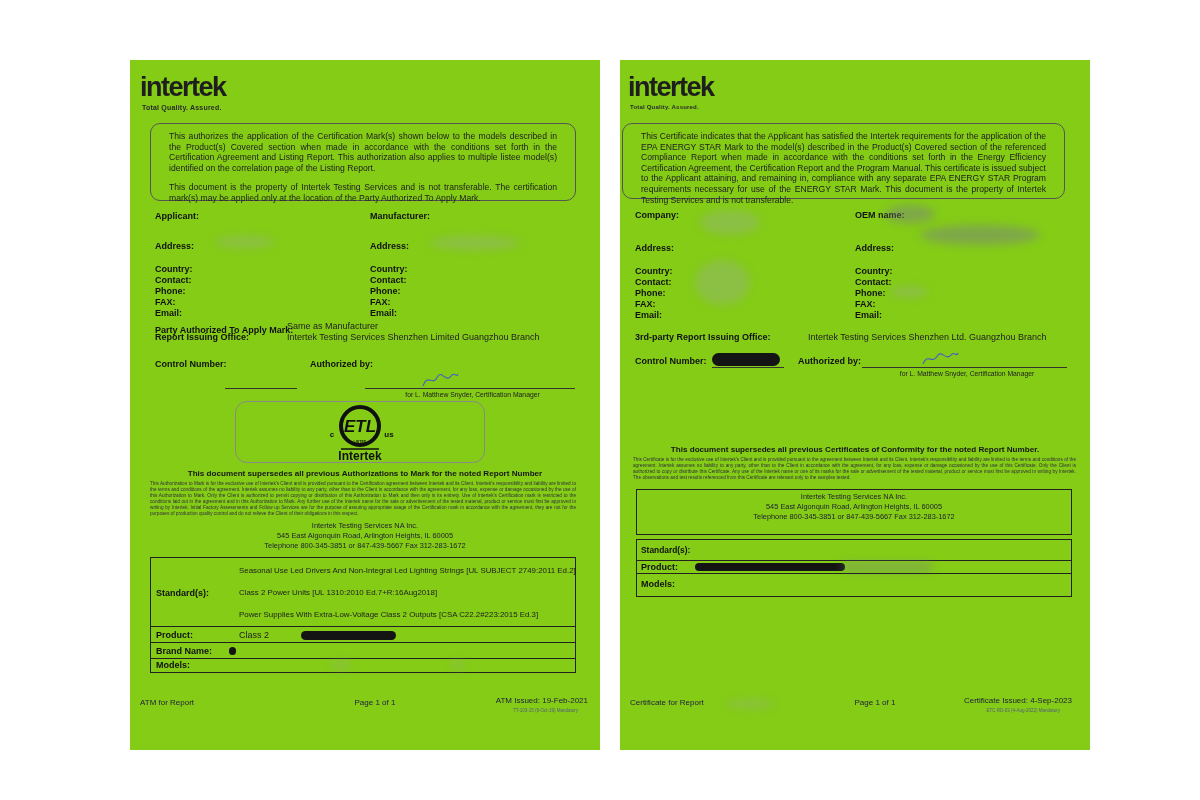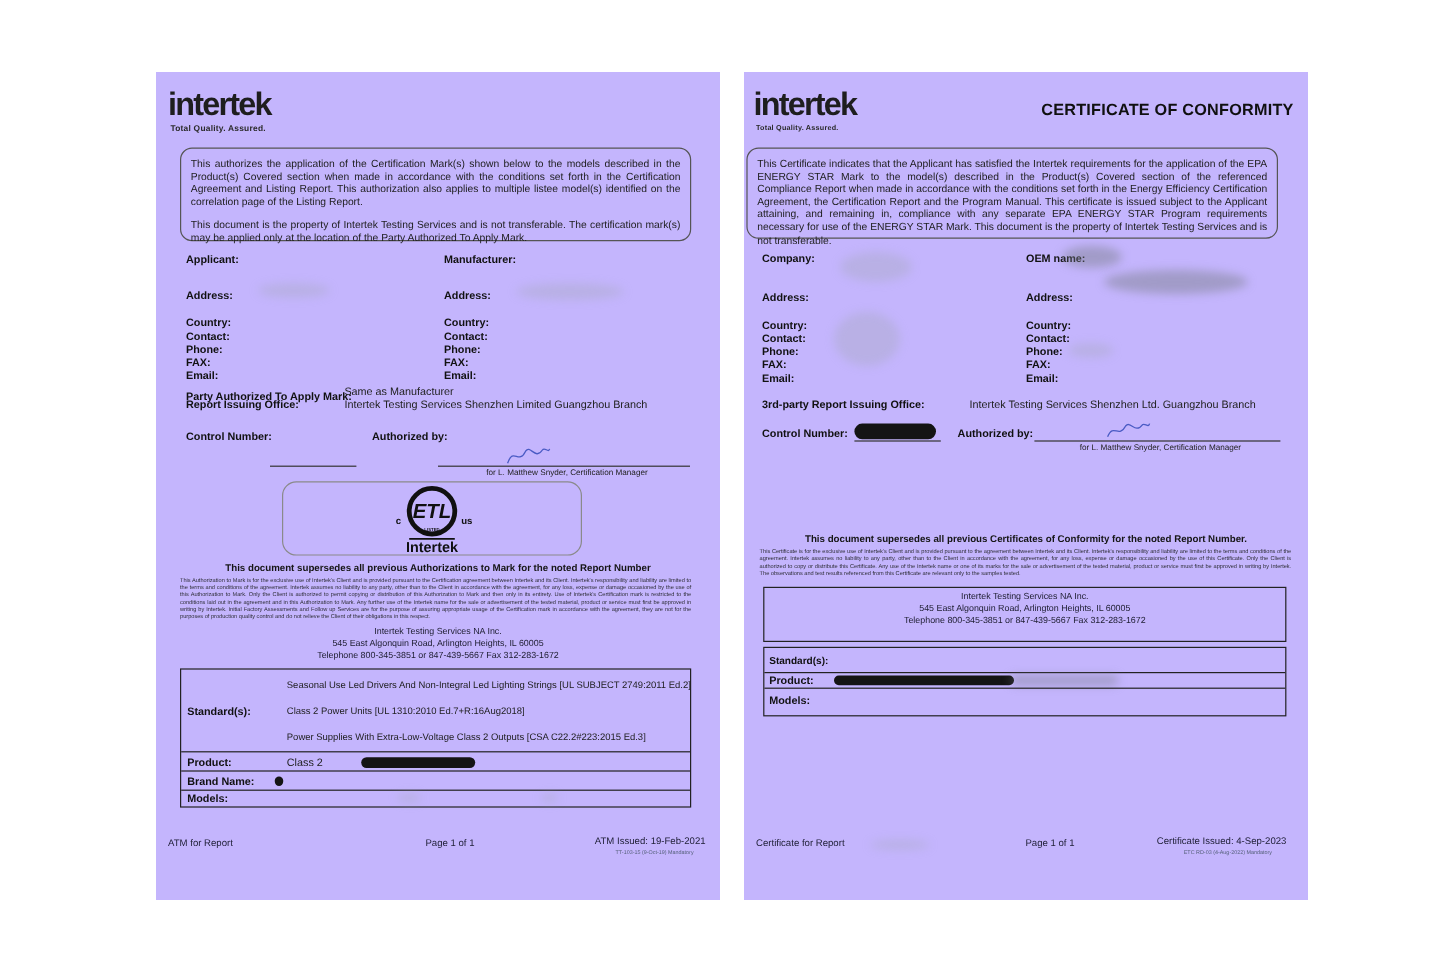--- a/index.html
+++ b/index.html
@@ -1,25 +1,25 @@
 <!DOCTYPE html>
 <html><head>
 <meta charset="utf-8">
 <style>
   * { margin:0; padding:0; box-sizing:border-box; }
   html,body { width:1200px; height:800px; background:#ffffff; overflow:hidden;
               font-family:"Liberation Sans", sans-serif; color:#1c1c1c; }
-  .page { position:absolute; width:470px; height:690px; background:#c4b5fd; }
+  .page { position:absolute; width:470px; height:690px; background:#84cc16; }
   .abs { position:absolute; }
   .lbl { position:absolute; font-weight:bold; font-size:9px; white-space:nowrap; color:#111; }
   .val { position:absolute; font-size:9px; white-space:nowrap; color:#222; }
   .logo-word { position:absolute; font-size:27px; font-weight:bold; letter-spacing:-1.5px; color:#1e1e1e; }
   .logo-tag  { position:absolute; font-size:7px; font-weight:bold; color:#2a2a2a; letter-spacing:0.2px; }
   .doc-title { position:absolute; font-size:13.5px; font-weight:bold; color:#101010; letter-spacing:0.2px; text-align:right; }
-  .intro-box { position:absolute; border:1.3px solid #555; border-radius:10px; padding:7px 8px; }
+  .intro-box { position:absolute; border:1.3px solid #555; border-radius:10px; padding:7px 18px; }
   .intro-box p { font-size:8.6px; line-height:10.6px; text-align:justify; color:#1d1d1d; margin-bottom:9px; }
   .rule { position:absolute; border-top:1.2px solid #333; }
   .signer { position:absolute; font-size:6.8px; color:#222; text-align:center; white-space:nowrap; }
   .supersedes { position:absolute; width:100%; text-align:center; font-size:8.1px; font-weight:bold; color:#161616; }
   .fineprint { position:absolute; font-size:4.7px; line-height:5.9px; text-align:justify; color:#30303a; }
   .addr { position:absolute; text-align:center; font-size:7.4px; line-height:10px; color:#1d1d30; }
   .box-border { position:absolute; border:1.3px solid #222; }
   .trow { position:relative; width:100%; }
   .trow + .trow { border-top:1.1px solid #222; }
   .std-line { position:absolute; font-size:7.9px; white-space:nowrap; color:#1d1d1d; }
@@ -125,21 +125,20 @@
   <div class="footer-txt" style="left:10px; top:638px;">ATM for Report</div>
   <div class="footer-txt" style="left:195px; top:638px; width:100px; text-align:center;">Page 1 of 1</div>
   <div class="footer-txt" style="right:12px; top:636px; text-align:left;">ATM Issued: 19-Feb-2021</div>
   <div class="footer-sub" style="right:22px; top:648px; text-align:right;">TT-103-15 (9-Oct-19) Mandatory</div>
 </div>
 
 <div class="page" style="left:620px; top:60px;">
 
   <div class="logo-word" style="left:8px; top:12px;">intertek</div>
   <div class="logo-tag" style="left:10px; top:44px; font-size:6px;">Total Quality. Assured.</div>
-  <div class="doc-title" style="left:150px; top:24px; width:308px;">CERTIFICATE OF CONFORMITY</div>
 
   <div class="intro-box" style="left:2px; top:63px; width:443px; height:76px;">
     <p>This Certificate indicates that the Applicant has satisfied the Intertek requirements for the application of the EPA ENERGY STAR Mark to the model(s) described in the Product(s) Covered section of the referenced Compliance Report when made in accordance with the conditions set forth in the Energy Efficiency Certification Agreement, the Certification Report and the Program Manual. This certificate is issued subject to the Applicant attaining, and remaining in, compliance with any separate EPA ENERGY STAR Program requirements necessary for use of the ENERGY STAR Mark. This document is the property of Intertek Testing Services and is not transferable.</p>
   </div>
 
   <div class="lbl" style="left:15px; top:150px;">Company:</div>
   <div class="lbl" style="left:15px; top:183px;">Address:</div>
   <div class="lbl" style="left:15px; top:206px;">Country:</div>
   <div class="lbl" style="left:15px; top:217px;">Contact:</div>
   <div class="lbl" style="left:15px; top:228px;">Phone:</div>

